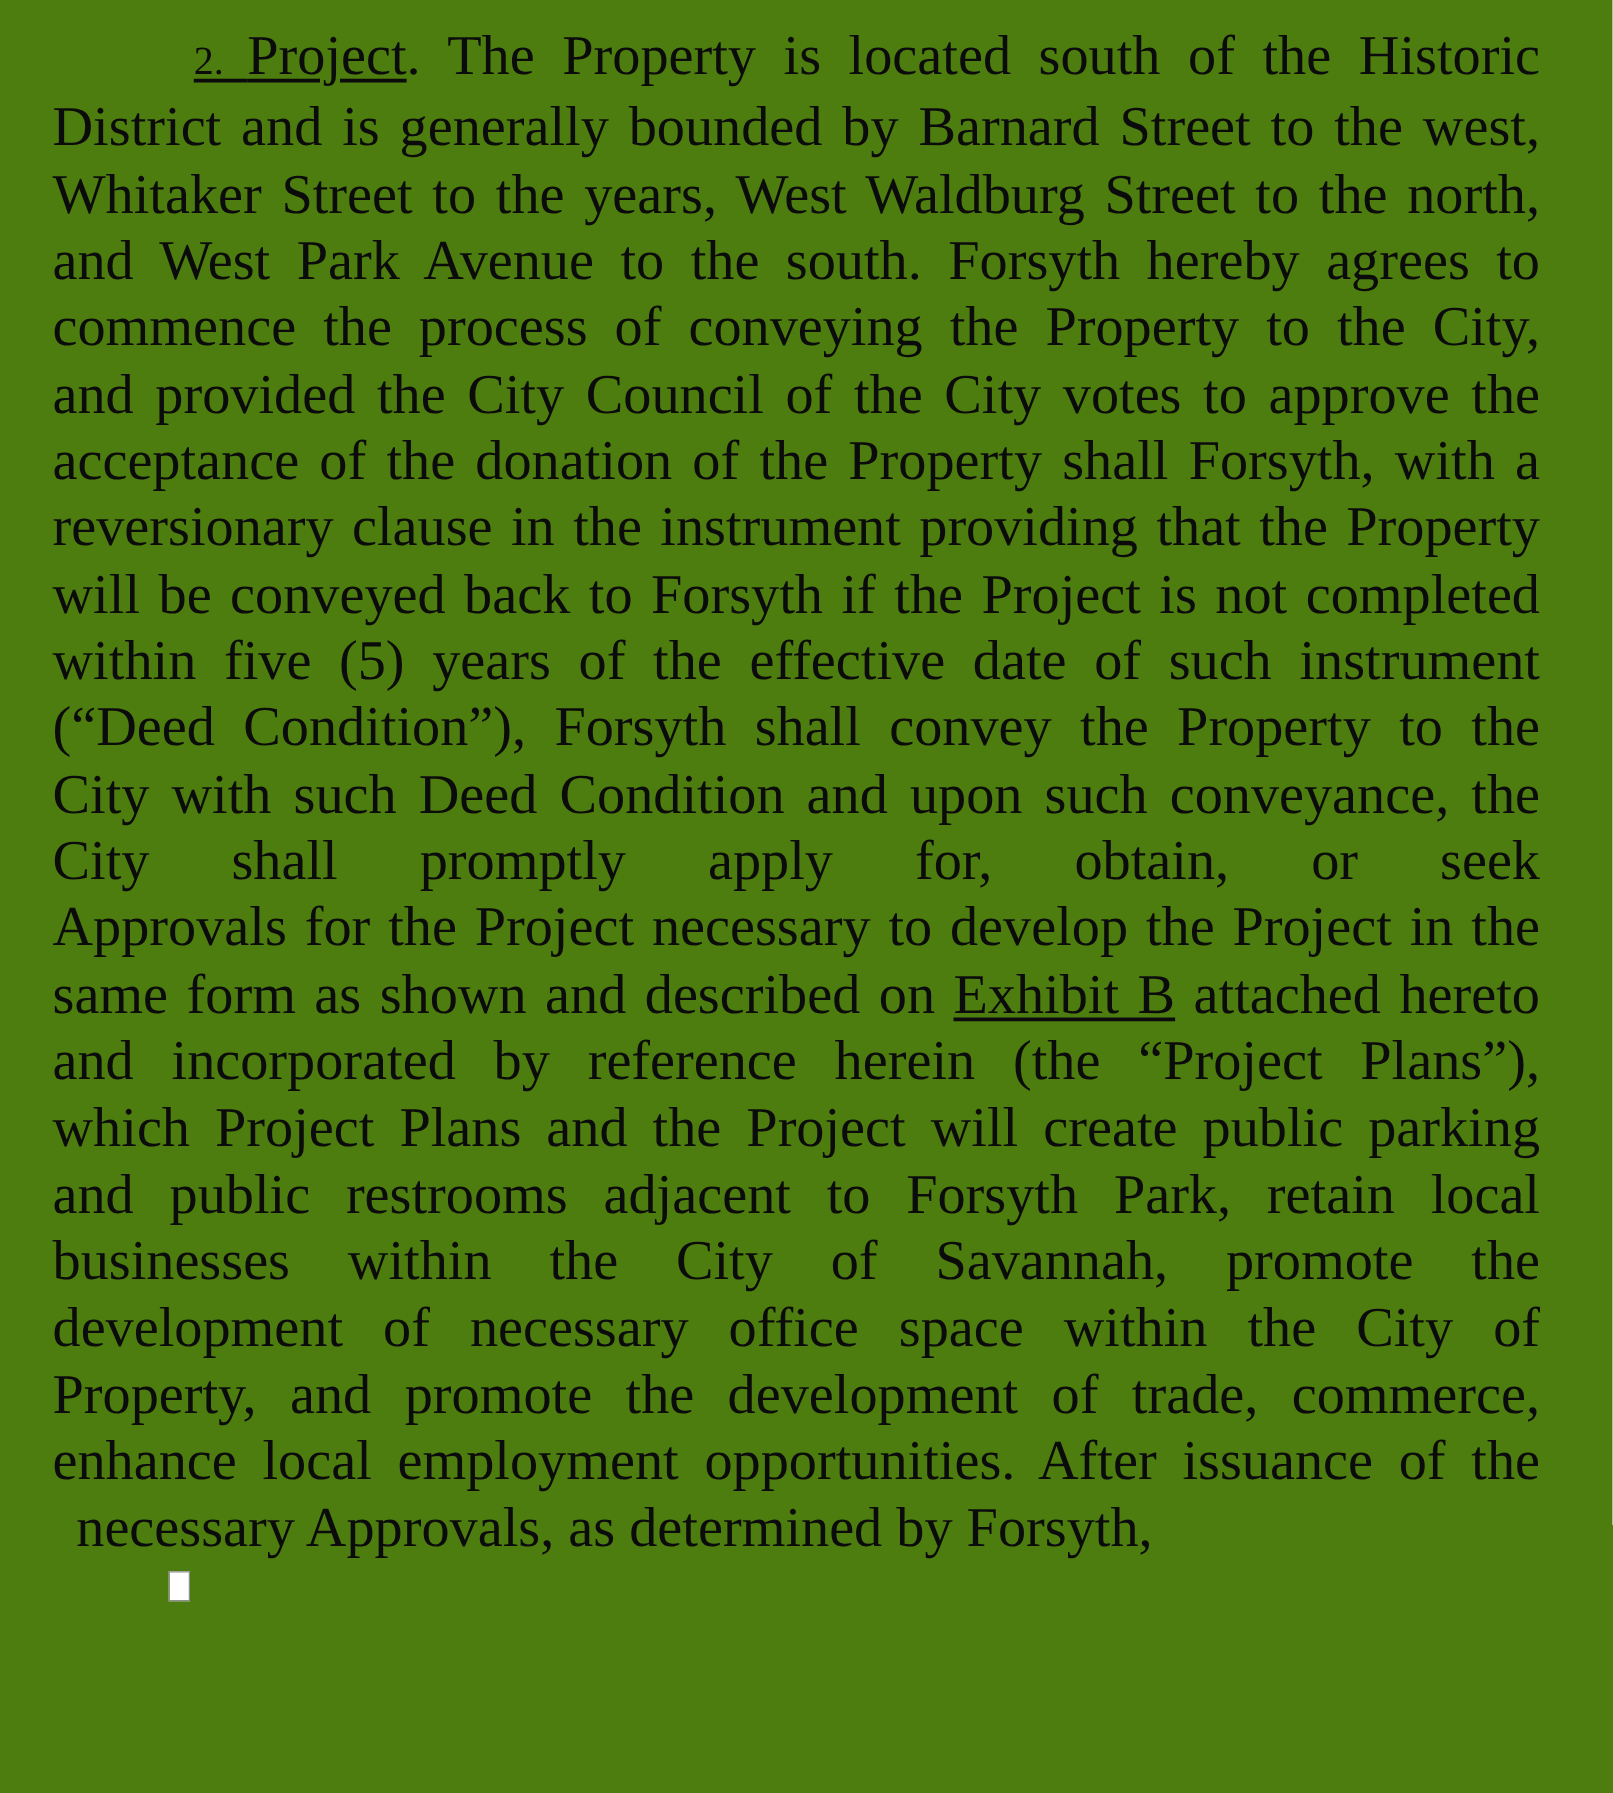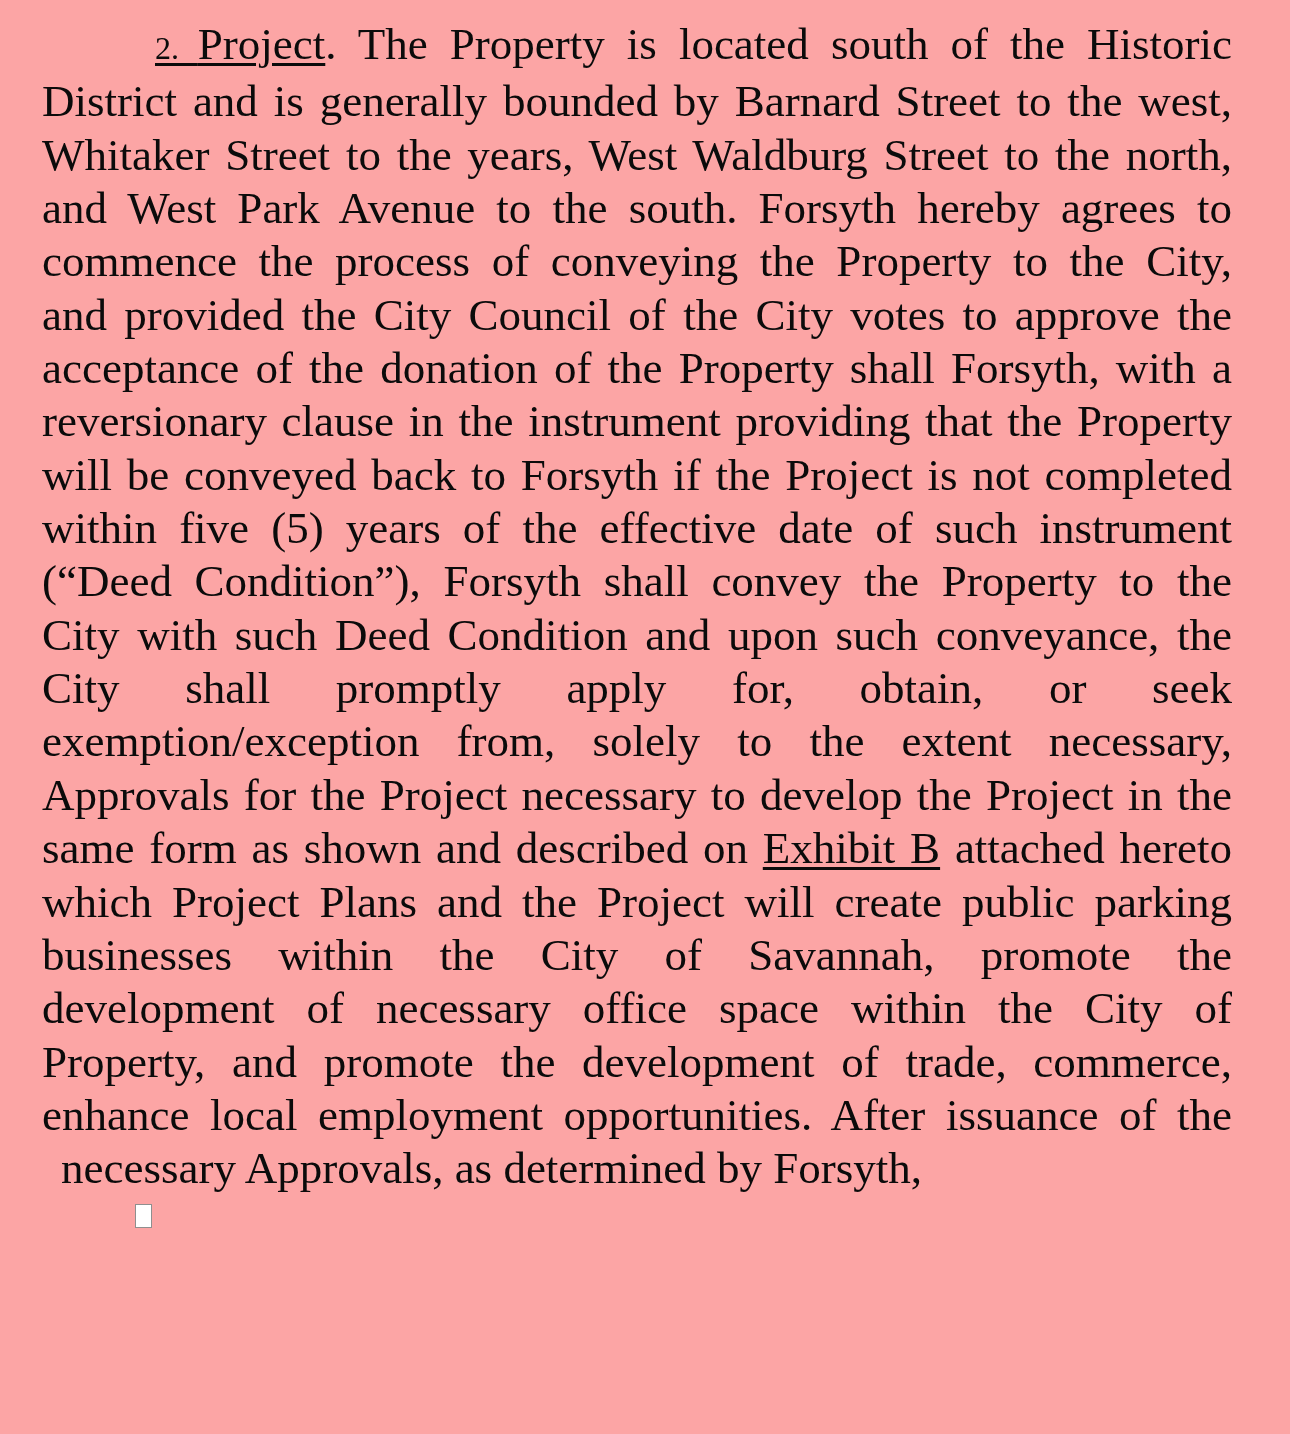--- a/index.html
+++ b/index.html
@@ -6,21 +6,21 @@
   html, body {
     margin: 0;
     padding: 0;
     background: #ffffff;
   }
   .page {
     position: relative;
     width: 1290px;
     height: 1434px;
     box-sizing: border-box;
-    background: #fca5a5;
+    background: #4d7c0f;
     padding: 18px 58px 0 42px;
     overflow: hidden;
     font-family: "Liberation Serif", "DejaVu Serif", serif;
     font-size: 45px;
     line-height: 53.35px;
     color: #0b0b0b;
   }
   .tline {
     text-align: justify;
     text-align-last: justify;
@@ -54,24 +54,25 @@
       <div class="tline"><span class="seg plain">and West Park Avenue to the south. Forsyth hereby agrees to</span></div>
       <div class="tline"><span class="seg plain">commence the process of conveying the Property to the City,</span></div>
       <div class="tline"><span class="seg plain">and provided the City Council of the City votes to approve the</span></div>
       <div class="tline"><span class="seg plain">acceptance of the donation of the Property shall Forsyth, with a</span></div>
       <div class="tline"><span class="seg plain">reversionary clause in the instrument providing that the Property</span></div>
       <div class="tline"><span class="seg plain">will be conveyed back to Forsyth if the Project is not completed</span></div>
       <div class="tline"><span class="seg plain">within five (5) years of the effective date of such instrument</span></div>
       <div class="tline"><span class="seg plain">(“Deed Condition”), Forsyth shall convey the Property to the</span></div>
       <div class="tline"><span class="seg plain">City with such Deed Condition and upon such conveyance, the</span></div>
       <div class="tline"><span class="seg plain">City shall promptly apply for, obtain, or seek</span></div>
-      <div class="tline"><span class="seg plain">exemption/exception from, solely to the extent necessary,</span></div>
       <div class="tline"><span class="seg plain">Approvals for the Project necessary to develop the Project in the</span></div>
       <div class="tline"><span class="seg plain">same form as shown and described on </span><span class="seg underline">Exhibit B</span><span class="seg plain"> attached hereto</span></div>
+      <div class="tline"><span class="seg plain">and incorporated by reference herein (the “Project Plans”),</span></div>
       <div class="tline"><span class="seg plain">which Project Plans and the Project will create public parking</span></div>
+      <div class="tline"><span class="seg plain">and public restrooms adjacent to Forsyth Park, retain local</span></div>
       <div class="tline"><span class="seg plain">businesses within the City of Savannah, promote the</span></div>
       <div class="tline"><span class="seg plain">development of necessary office space within the City of</span></div>
       <div class="tline"><span class="seg plain">Property, and promote the development of trade, commerce,</span></div>
       <div class="tline"><span class="seg plain">enhance local employment opportunities. After issuance of the</span></div>
       <div class="tline last"><span class="seg plain">necessary Approvals, as determined by Forsyth,</span></div>
     </div>
   <div class="tofu"></div>
 </div>
 
 </body></html>

